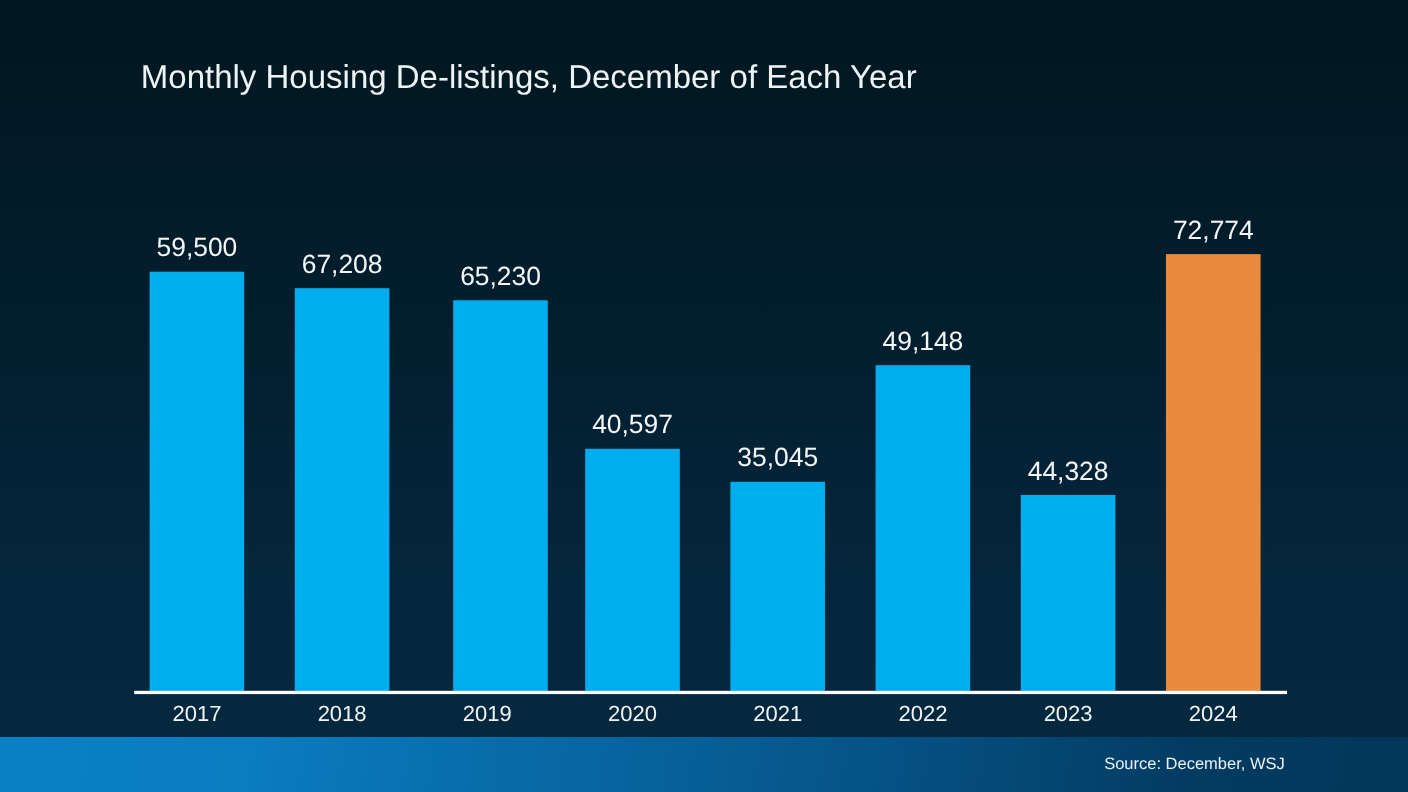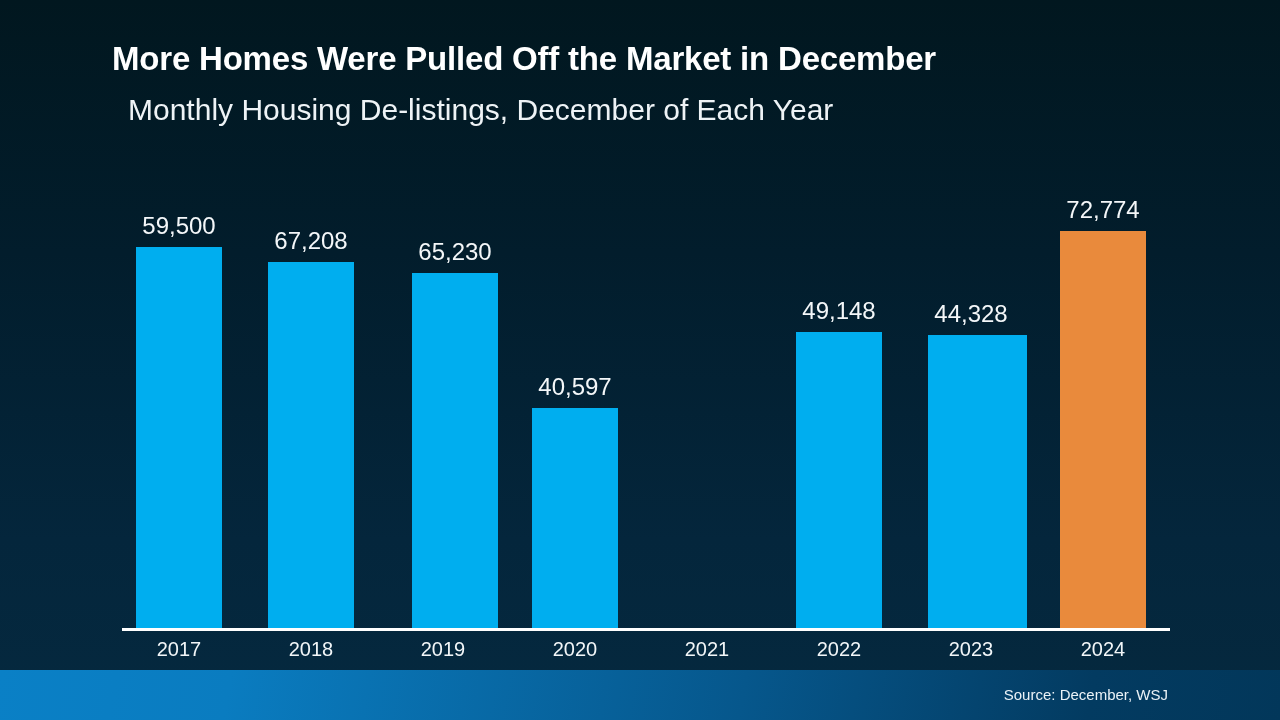--- a/index.html
+++ b/index.html
@@ -130,21 +130,20 @@
     line-height: 1.2;
     white-space: nowrap;
   }
 </style>
 </head>
 <body>
 
 <div id="slide">
 
   <div id="header">
-    <h1 id="chart-title">More Homes Were Pulled Off the Market in December</h1>
     <p id="chart-subtitle">Monthly Housing De-listings, December of Each Year</p>
   </div>
 
   <div id="plot">
     <div id="bars">
         <div class="bar-group" style="left: 14px;">
           <div class="bar-rect" style="height: 383px;">
             <div class="bar-value">59,500</div>
           </div>
         </div>
@@ -156,27 +155,32 @@
         <div class="bar-group" style="left: 278px; margin-left: 12px;">
           <div class="bar-rect" style="height: 357.425px;">
             <div class="bar-value">65,230</div>
           </div>
         </div>
         <div class="bar-group" style="left: 410px; margin-top: 17px;">
           <div class="bar-rect" style="height: 222.449px;">
             <div class="bar-value">40,597</div>
           </div>
         </div>
+        <div class="bar-group" style="left: 542px;">
+          <div class="bar-rect" style="height: 192.027px;">
+            <div class="bar-value">35,045</div>
+          </div>
+        </div>
         <div class="bar-group" style="left: 674px;">
           <div class="bar-rect" style="height: 298px;">
             <div class="bar-value">49,148</div>
           </div>
         </div>
         <div class="bar-group" style="left: 806px;">
-          <div class="bar-rect" style="height: 295px; padding-left: 13px;">
+          <div class="bar-rect" style="height: 180px;">
             <div class="bar-value">44,328</div>
           </div>
         </div>
         <div class="bar-group" style="left: 938px;">
           <div class="bar-rect highlight" style="height: 398.762px;">
             <div class="bar-value">72,774</div>
           </div>
         </div>
       </div>
   </div>

